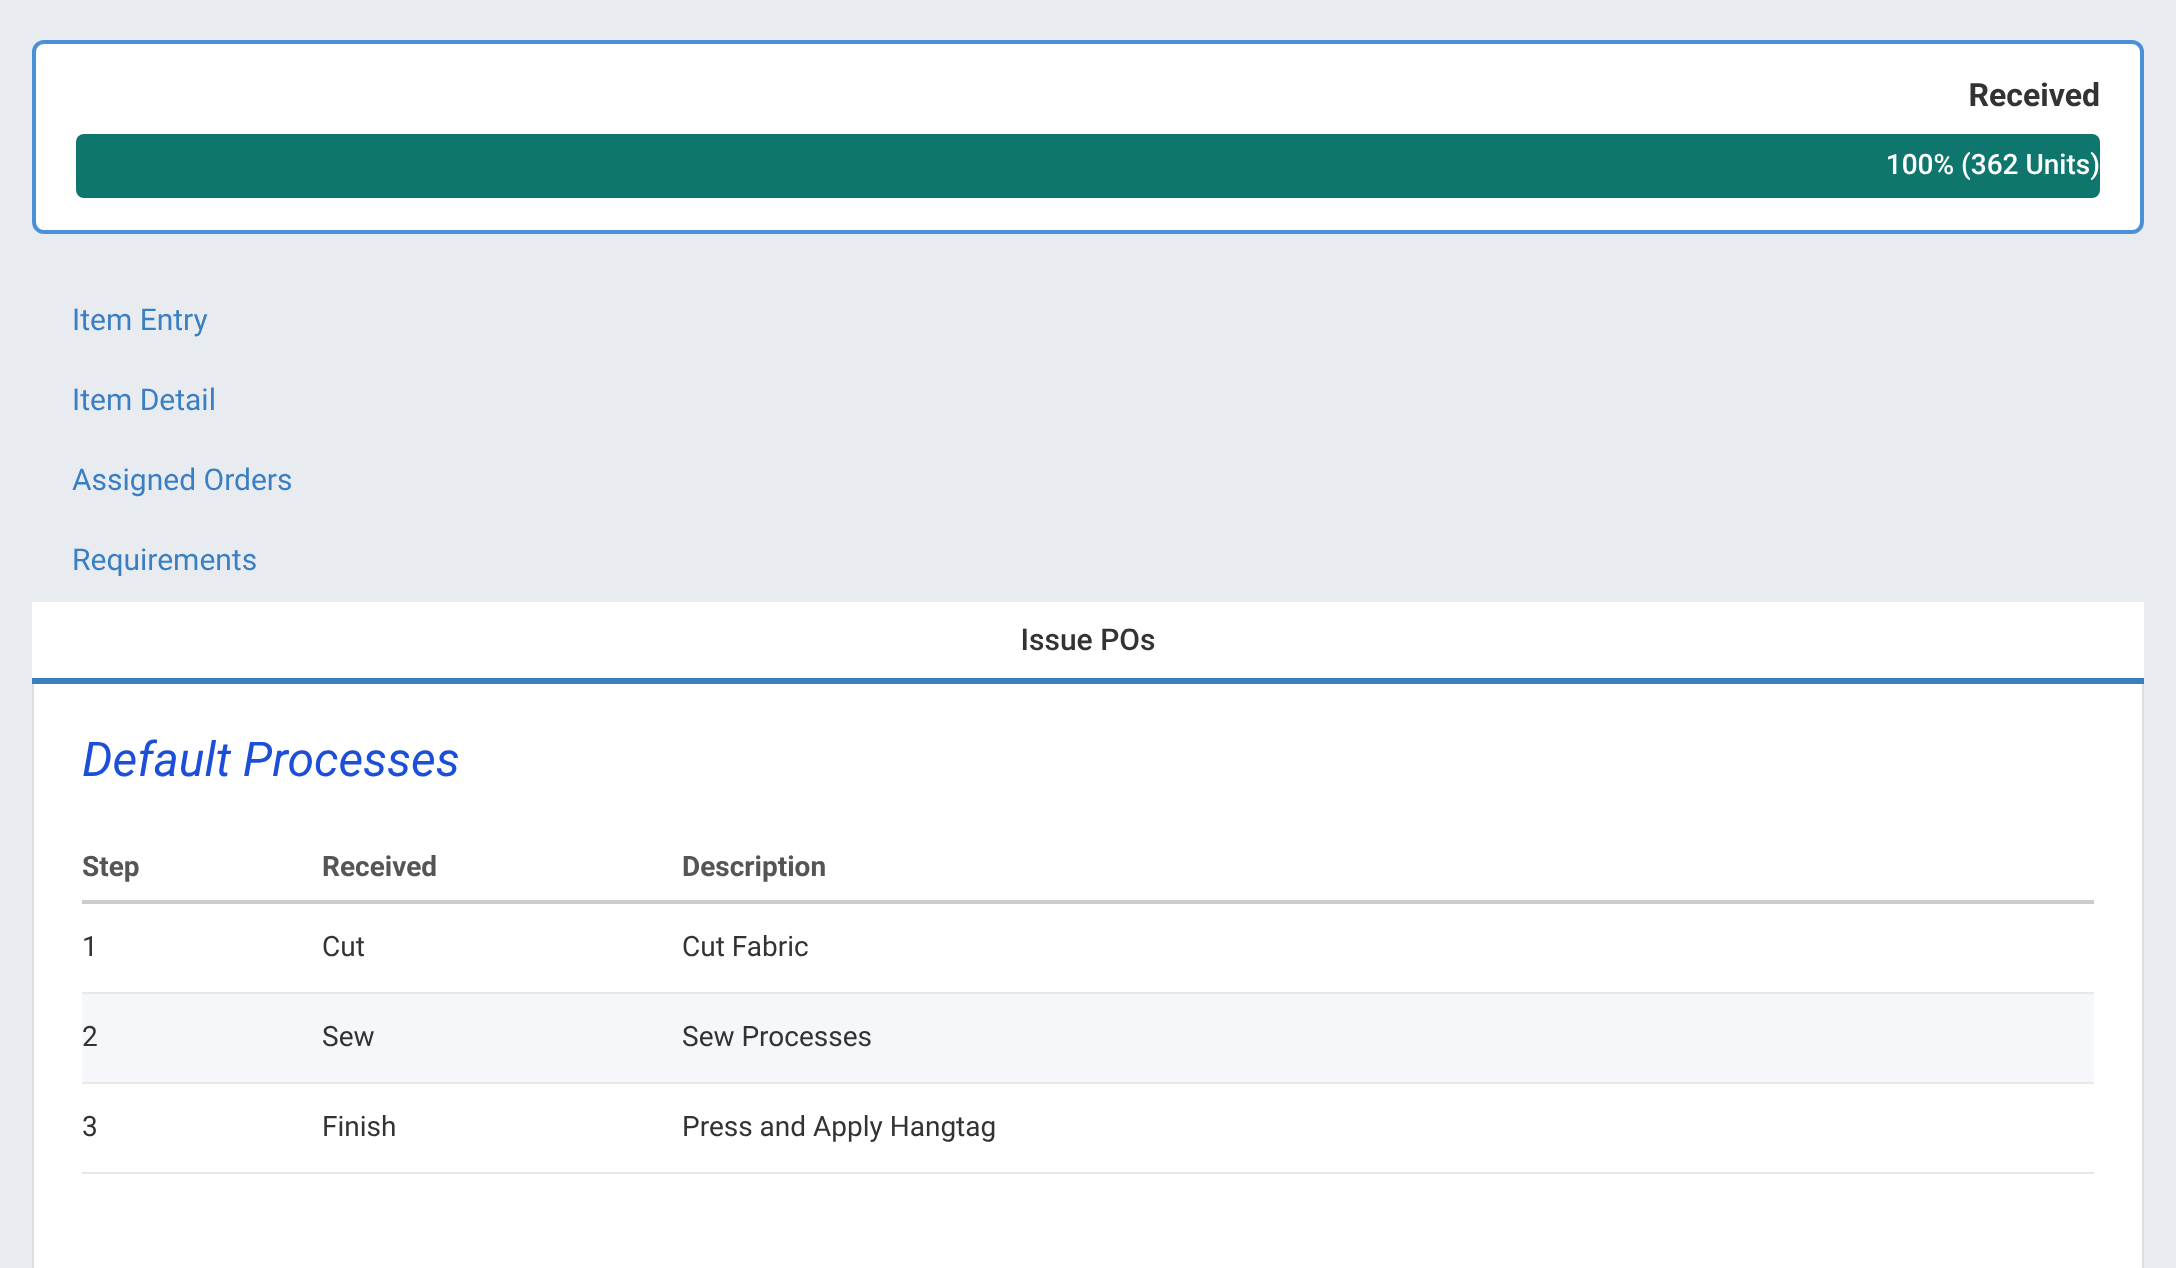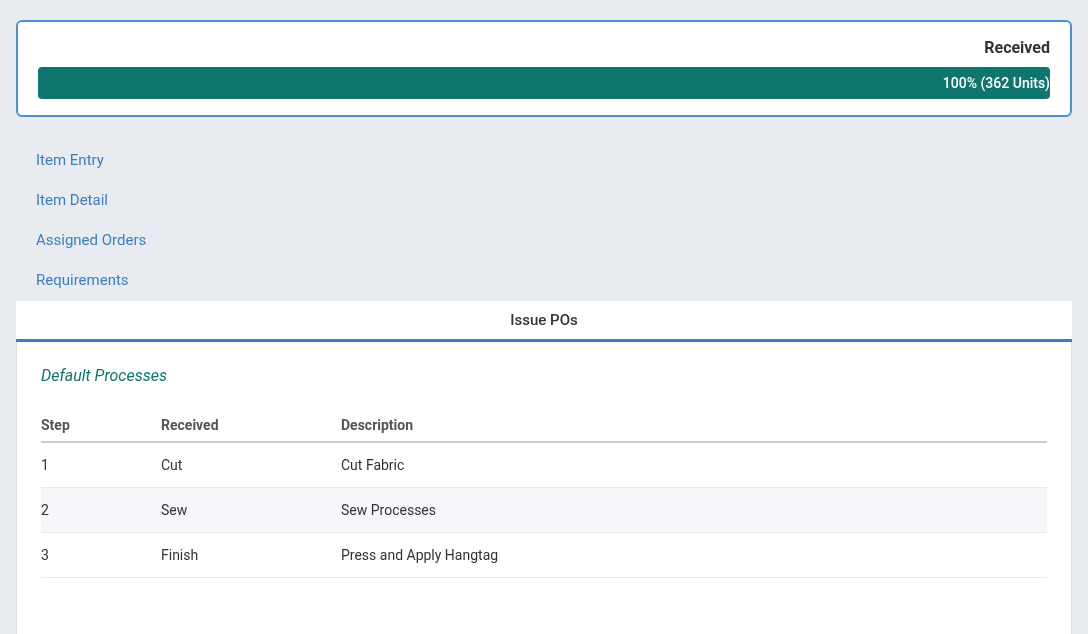--- a/index.html
+++ b/index.html
@@ -83,22 +83,22 @@
     .main-panel {
       background: #fff;
       border: 1px solid #ddd;
       border-top: none;
       padding: 24px 24px;
       min-height: 380px;
     }
 
     .section-title {
       font-style: italic;
-      font-size: 16px;
-      color: #0f766e;
+      font-size: 24px;
+      color: #1d4ed8;
       margin-bottom: 24px;
       font-weight: 400;
     }
 
     
     .processes-table {
       width: 100%;
       border-collapse: collapse;
     }
 

